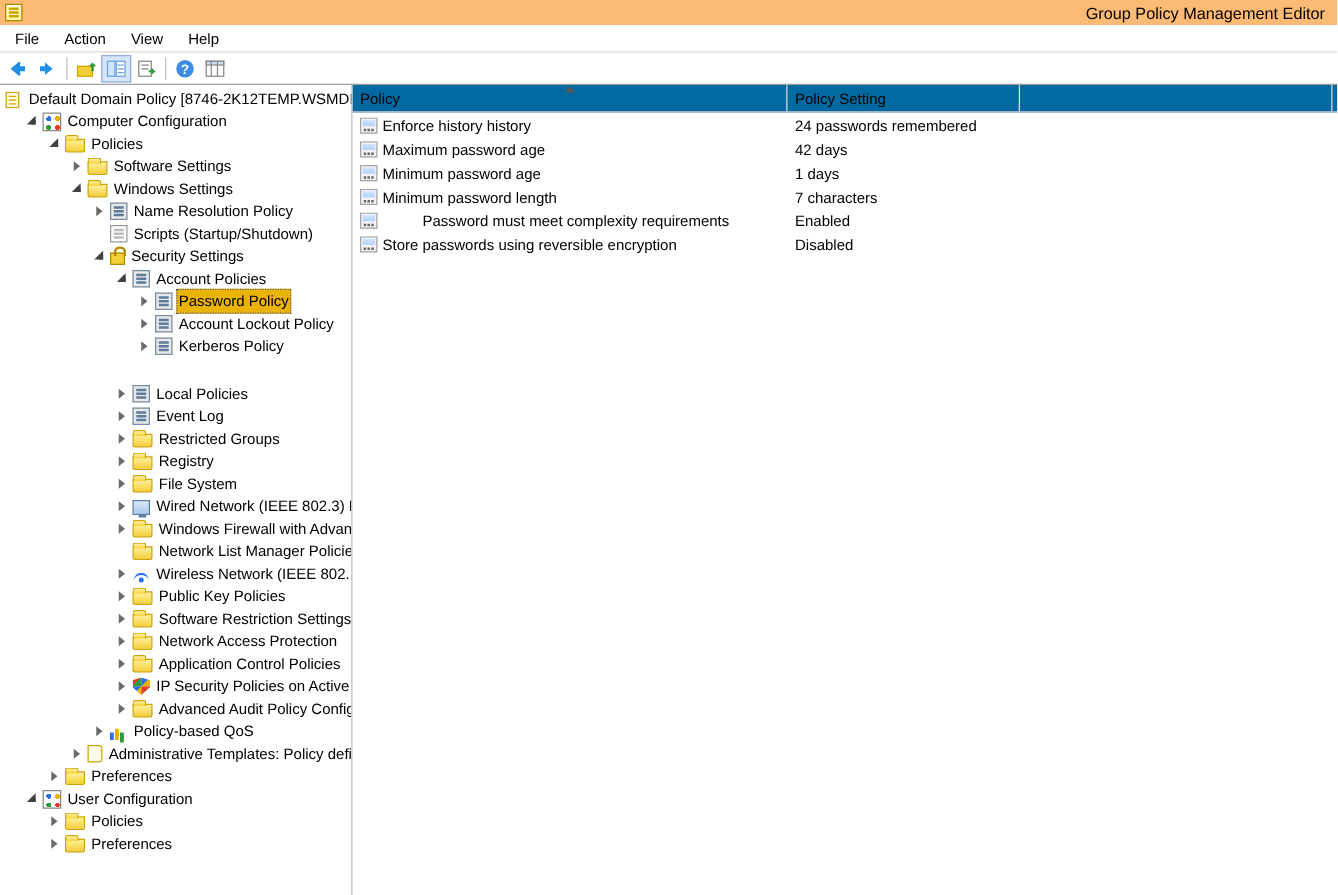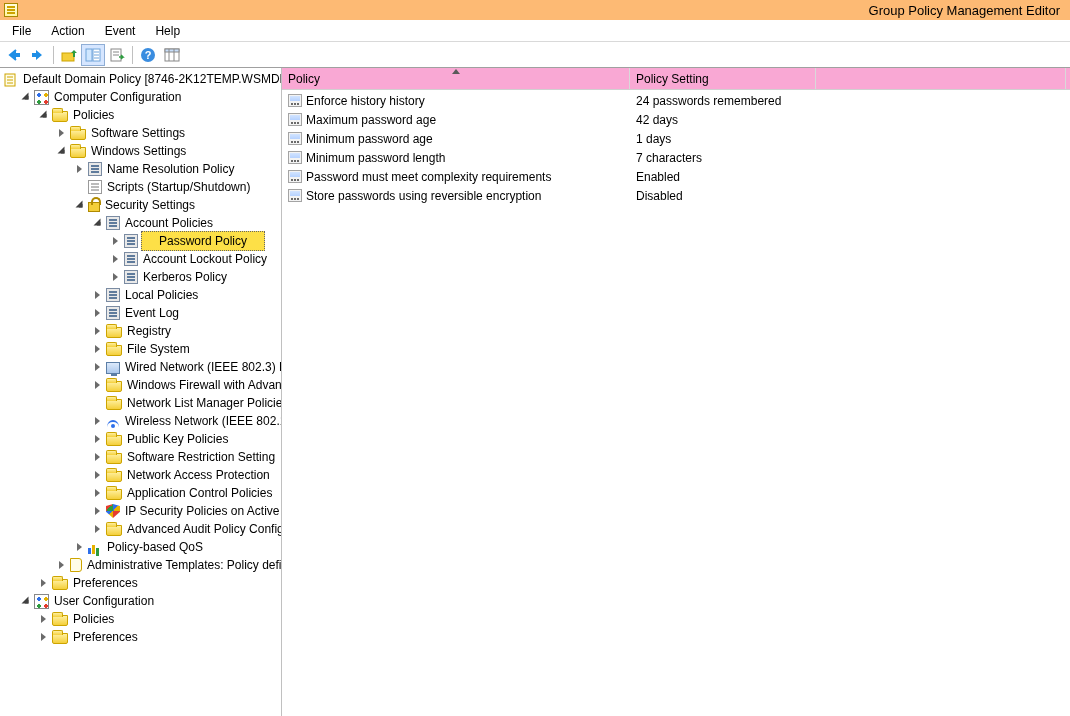--- a/index.html
+++ b/index.html
@@ -230,30 +230,30 @@
       radial-gradient(2px 2px at 11px 11px,#e53c2e 99%,transparent),
       #fff;
     border:1px solid #888;
   }
   .tree-label {
     padding: 0 2px;
     overflow: hidden;
   }
   .tree-row.selected .tree-label {
     border: 1px dotted #666;
-    padding: 0 17px;
-    background:#fde047;
+    padding: 0 1px;
+    background:#eab308;
   }
   
   .list-header {
     display: flex;
     height: 22px;
     align-items: stretch;
     border-bottom: 1px solid #d0d0d0;
-    background:#f9a8d4;
+    background:#0369a1;
   }
   .col-h {
     display: flex; align-items:center;
     padding-left: 6px;
     border-right: 1px solid #d9d9d9;
     font-size: 12px;
     position:relative;
     cursor: default;
   }
   .col-h .sort-ind {
@@ -280,21 +280,21 @@
 <body>
 
 <div class="titlebar">
   <span class="app-icon"></span>
   <span class="title-text">Group Policy Management Editor</span>
 </div>
 
 <div class="menubar">
   <div class="menu-item">File</div>
   <div class="menu-item">Action</div>
-  <div class="menu-item">Event</div>
+  <div class="menu-item">View</div>
   <div class="menu-item">Help</div>
 </div>
 
 <div class="toolbar">
   <div class="tool-btn">
     <svg class="ico" viewBox="0 0 16 16">
       <path d="M10 3 L4 8 L10 13" fill="none" stroke="#1e8ee6" stroke-width="2"></path>
       <path d="M10 3 L4 8 L10 13 L10 10 L14 10 L14 6 L10 6 Z" fill="#1e8ee6"></path>
     </svg>
   </div>
@@ -410,33 +410,38 @@
           <div class="tree-row" style="padding-left: 110px;">
             <span class="exp closed"></span>
             <span class="node-ico policy-ico"></span>
             <span class="tree-label">Account Lockout Policy</span>
           </div>
           <div class="tree-row" style="padding-left: 110px;">
             <span class="exp closed"></span>
             <span class="node-ico policy-ico"></span>
             <span class="tree-label">Kerberos Policy</span>
           </div>
-          <div class="tree-row" style="padding-left: 92px;">
+          <div class="tree-row" style="padding-left: 92px; margin-top: 20px;">
             <span class="exp closed"></span>
             <span class="node-ico policy-ico"></span>
             <span class="tree-label">Local Policies</span>
           </div>
           <div class="tree-row" style="padding-left: 92px;">
             <span class="exp closed"></span>
             <span class="node-ico policy-ico"></span>
             <span class="tree-label">Event Log</span>
           </div>
           <div class="tree-row" style="padding-left: 92px;">
             <span class="exp closed"></span>
             <span class="node-ico folder-closed"></span>
+            <span class="tree-label">Restricted Groups</span>
+          </div>
+          <div class="tree-row" style="padding-left: 92px;">
+            <span class="exp closed"></span>
+            <span class="node-ico folder-closed"></span>
             <span class="tree-label">Registry</span>
           </div>
           <div class="tree-row" style="padding-left: 92px;">
             <span class="exp closed"></span>
             <span class="node-ico folder-closed"></span>
             <span class="tree-label">File System</span>
           </div>
           <div class="tree-row" style="padding-left: 92px;">
             <span class="exp closed"></span>
             <span class="node-ico network-ico"></span>
@@ -458,21 +463,21 @@
             <span class="tree-label">Wireless Network (IEEE 802.11) Policies</span>
           </div>
           <div class="tree-row" style="padding-left: 92px;">
             <span class="exp closed"></span>
             <span class="node-ico folder-closed"></span>
             <span class="tree-label">Public Key Policies</span>
           </div>
           <div class="tree-row" style="padding-left: 92px;">
             <span class="exp closed"></span>
             <span class="node-ico folder-closed"></span>
-            <span class="tree-label">Software Restriction Setting</span>
+            <span class="tree-label">Software Restriction Settings</span>
           </div>
           <div class="tree-row" style="padding-left: 92px;">
             <span class="exp closed"></span>
             <span class="node-ico folder-closed"></span>
             <span class="tree-label">Network Access Protection</span>
           </div>
           <div class="tree-row" style="padding-left: 92px;">
             <span class="exp closed"></span>
             <span class="node-ico folder-closed"></span>
             <span class="tree-label">Application Control Policies</span>
@@ -565,21 +570,21 @@
         <div class="list-row">
           <div class="cell" style="width: 348px;">
             <span class="item-ico"></span>
             <span>Minimum password length</span>
           </div>
           <div class="cell" style="width: 186px;">
             <span>7 characters</span>
           </div>
         </div>
         <div class="list-row">
-          <div class="cell" style="width: 348px;">
+          <div class="cell" style="width: 348px; gap: 32px;">
             <span class="item-ico"></span>
             <span>Password must meet complexity requirements</span>
           </div>
           <div class="cell" style="width: 186px;">
             <span>Enabled</span>
           </div>
         </div>
         <div class="list-row">
           <div class="cell" style="width: 348px;">
             <span class="item-ico"></span>

